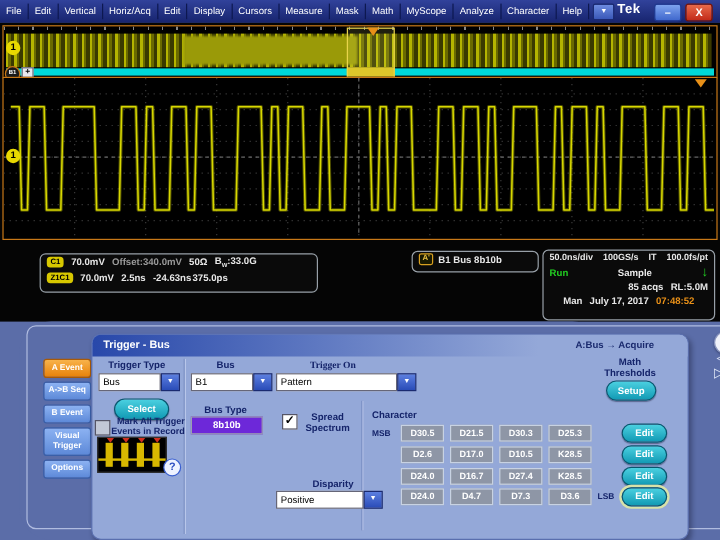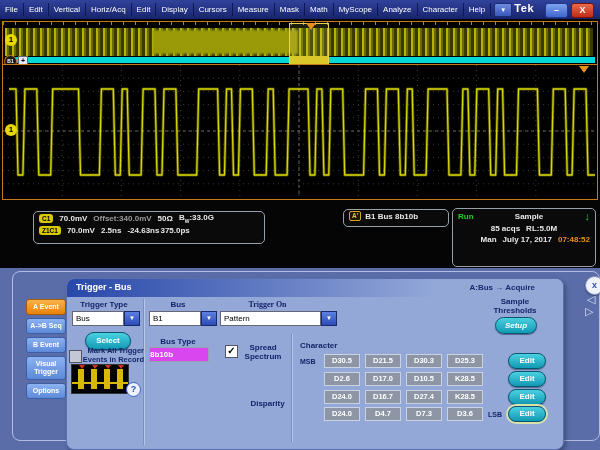--- a/index.html
+++ b/index.html
@@ -39,21 +39,21 @@
   
   .robox{position:absolute;background:#0a0a0a;border:1px solid #98a0a8;border-radius:5px;color:#e8e8e8;}
   .roline{display:flex;align-items:center;gap:6px;padding:1px 5px;font-size:8px;font-weight:bold;white-space:nowrap;}
   .badge{background:#d8c800;color:#000;border-radius:3px;font-size:6.5px;font-weight:bold;padding:0 3px;line-height:9px;}
   .dim{color:#9a9a9a;}
   .grn{color:#22d022;}
   .org{color:#e89018;}
   .trigbadge{border:1px solid #d8a020;color:#e8c040;font-size:6.5px;font-weight:bold;
     padding:0 2px;line-height:8px;border-radius:2px;background:#1a1a00;}
   
-  .ctrl{position:absolute;left:6px;top:268px;width:488px;height:182px;background:#5b6da8;border-radius:27px;}
+  .ctrl{position:absolute;left:16px;top:268px;width:488px;height:182px;background:#5b6da8;border-radius:27px;}
   .ctrl-outline{position:absolute;left:6px;top:3px;width:586px;height:168px;border:1px solid #b0bce0;border-radius:8px;}
   .tabcol{position:absolute;left:20px;top:31px;width:40px;}
   .tab{background:linear-gradient(#8cb2f2,#5d89d8);border:1px solid #3a5fa8;border-radius:3px;
     color:#fff;font-size:7px;font-weight:bold;text-align:center;padding:3px 1px;margin-bottom:3px;line-height:8px;}
   .tab.active{background:linear-gradient(#f8b24a,#e8820a);border-color:#a85a08;}
   .panel{position:absolute;left:60px;top:10px;width:496px;height:170px;background:#94a8d8;
     border:1px solid #5a6fae;border-radius:8px;box-shadow:2px 3px 4px rgba(0,0,20,.3);}
   .titlebar{position:absolute;left:0;top:0;width:100%;height:18px;border-radius:7px 7px 0 0;
     background:linear-gradient(90deg,#2848aa,#94a8d8 75%);}
   .title{position:absolute;left:9px;top:3px;color:#fff;font-size:9px;font-weight:bold;}
@@ -61,22 +61,22 @@
   .lbl{position:absolute;color:#15246a;font-size:8px;font-weight:bold;text-align:center;line-height:9px;}
   .combo{position:absolute;display:flex;height:15px;}
   .combo .field{background:#fff;border:1px solid #667;color:#000;font-size:8px;line-height:13px;padding:0 3px;overflow:hidden;}
   .combo .drop{width:14px;background:linear-gradient(#5c7fe0,#2a4cb8);border:1px solid #1a2a70;
     color:#fff;font-size:6px;text-align:center;line-height:13px;}
   .tealbtn{position:absolute;background:linear-gradient(#4ad0e0,#129ab4);border:1px solid #08566e;
     border-radius:9px;color:#fff;font-size:8px;font-weight:bold;text-align:center;box-shadow:0 1px 1px rgba(0,0,30,.4);}
   .chk{position:absolute;width:11px;height:11px;background:#fff;border:1px solid #556;
     font-size:10px;font-weight:bold;line-height:10px;text-align:center;color:#000;}
   .chk.off{background:#c2c8d6;}
-  .grayval{position:absolute;background:#d946ef;border:1px solid #9aa0b0;color:#fff;
-    font-size:8px;font-weight:bold;}
+  .grayval{position:absolute;background:#6d28d9;border:1px solid #9aa0b0;color:#fff;
+    font-size:8px;font-weight:bold;text-align:center;}
   .divider{position:absolute;width:1px;background:#7a8fc4;border-right:1px solid #b8c6ea;}
   .charbox{background:#8e96a6;border:1px solid #c8d2e2;color:#fff;font-size:7.5px;font-weight:bold;
     text-align:center;line-height:12px;width:34px;height:12px;margin-right:5px;}
   .charrow{position:absolute;display:flex;align-items:center;}
   .slot{width:24px;color:#15246a;font-size:7px;font-weight:bold;text-align:left;}
   .thumb{position:absolute;left:4px;top:85px;width:56px;height:28px;background:#000;border:1px solid #333;}
   .tbar{position:absolute;top:4px;width:6px;height:20px;background:#d8b800;}
   .tarrow{position:absolute;top:0;width:0;height:0;border-left:3px solid transparent;border-right:3px solid transparent;border-top:4px solid #d03020;}
   .tline{position:absolute;left:0;top:17px;width:100%;height:2px;background:#d8b800;}
   .helpc{position:absolute;left:59px;top:103px;width:13px;height:13px;border-radius:50%;background:#eef2ff;
@@ -176,30 +176,36 @@
     </div>
 
     <div class="robox" style="left:343px;top:190px;width:104px;height:16px;">
       <div class="roline" style="gap:4px;">
         <span class="trigbadge">A'</span>
         <span>B1 Bus 8b10b</span>
       </div>
     </div>
 
     <div class="robox" style="left:452px;top:189px;width:142px;height:57px;">
+      <div class="roline" style="justify-content:space-between;gap:2px;font-size:7.5px;">
+        <span>50.0ns/div</span>
+        <span>100GS/s</span>
+        <span>IT</span>
+        <span>100.0fs/pt</span>
+      </div>
       <div class="roline" style="justify-content:space-between;">
         <span class="grn">Run</span>
         <span>Sample</span>
         <span class="grn" style="font-size:11px;">↓</span>
       </div>
-      <div class="roline" style="justify-content:center;">
+      <div class="roline" style="justify-content:flex-end;">
         <span>85 acqs</span>
         <span>RL:5.0M</span>
       </div>
-      <div class="roline" style="justify-content:flex-end;">
+      <div class="roline" style="justify-content:center;">
         <span>Man</span>
         <span>July 17, 2017</span>
         <span class="org">07:48:52</span>
       </div>
     </div>
   </div>
 
   <div class="ctrl">
     <div class="ctrl-outline"></div>
 
@@ -251,23 +257,27 @@
 
       <div class="lbl" style="left:153px;top:21px;width:95px;font-family:Liberation Serif, serif;">Trigger On</div>
       <div class="combo" style="left:153px;top:32px;">
         <div class="field" style="width:93px;">Pattern</div>
         <div class="drop">▼</div>
       </div>
       <div class="chk" style="left:158px;top:66px;">✓</div>
       <div class="lbl" style="left:172px;top:64px;width:48px;">Spread Spectrum</div>
 
       <div class="lbl" style="left:153px;top:120px;width:95px;">Disparity</div>
-
-      <div class="lbl" style="left:418px;top:18px;width:60px;">Sample Thresholds</div>
-      <div class="tealbtn" style="left:428px;top:38px;width:40px;height:15px;line-height:15px;font-style:italic;">Setup</div>
+      <div class="combo" style="left:153px;top:130px;">
+        <div class="field" style="width:65px;">Positive</div>
+        <div class="drop">▼</div>
+      </div>
+
+      <div class="lbl" style="left:418px;top:18px;width:60px;">Math Thresholds</div>
+      <div class="tealbtn" style="left:428px;top:38px;width:40px;height:15px;line-height:15px;">Setup</div>
       <div class="lbl" style="left:233px;top:62px;width:60px;text-align:left;">Character</div>
       <div id="char-grid">
           <div class="charrow" style="left: 233px; top: 74px;">
             <div class="slot">MSB</div>
             <div class="charbox">D30.5</div>
             <div class="charbox">D21.5</div>
             <div class="charbox">D30.3</div>
             <div class="charbox">D25.3</div>
             <div class="slot" style="width: 20px;"></div>
             <div class="tealbtn" style="position: static; width: 36px; height: 14px; line-height: 14px;">Edit</div>

